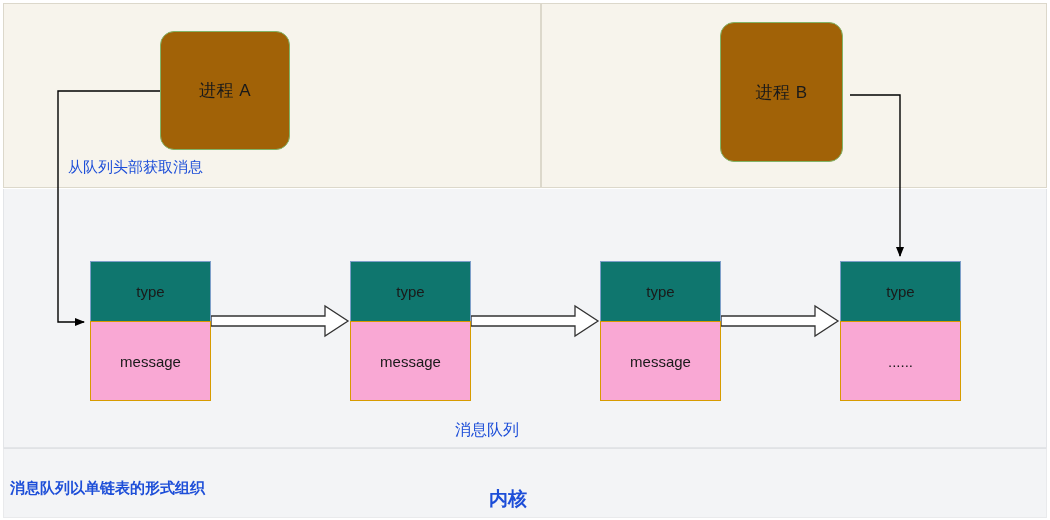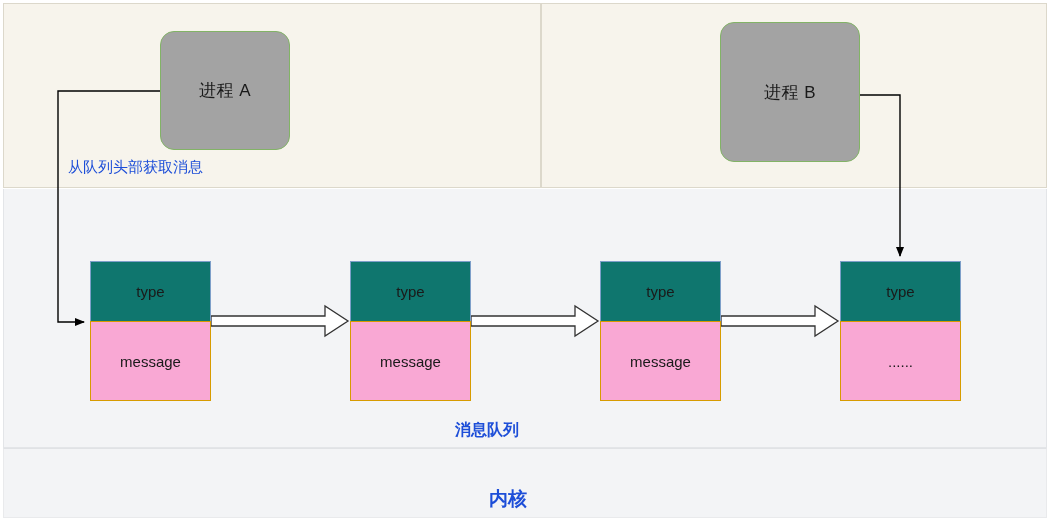--- a/index.html
+++ b/index.html
@@ -26,26 +26,26 @@
     background:#f3f4f6;border:1px solid #e3e5e8;border-top:none;
   }
   .panel-bottom{
     left:3px;top:448px;width:1044px;height:70px;
     background:#f3f4f6;border:1px solid #e9eaec;border-top:1px solid #e0e2e5;
   }
 
   
   .process{
     position:absolute;box-sizing:border-box;
-    background:#a3a3a3;border:1px solid #82b366;border-radius:14px;
+    background:#a16207;border:1px solid #82b366;border-radius:14px;
     display:flex;align-items:center;justify-content:center;
     font-size:17px;color:#1a1a1a;letter-spacing:.5px;
   }
   .process-a{left:160px;top:31px;width:130px;height:119px;}
-  .process-b{left:720px;top:22px;width:140px;height:140px;}
+  .process-b{left:720px;top:22px;width:123px;height:140px;}
 
   
   .node{position:absolute;box-sizing:border-box;}
   .node .type{
     box-sizing:border-box;width:100%;height:60px;
     background:#0f766e;border:1px solid #7d9fc9;border-bottom:none;
     display:flex;align-items:center;justify-content:center;
     font-size:15px;color:#1a1a1a;
   }
   .node .message{
@@ -60,21 +60,21 @@
   .node-4{left:840px;top:261px;width:121px;}
 
   
   .overlay{position:absolute;left:0;top:0;width:1050px;height:520px;
            pointer-events:none;overflow:visible;}
 
   
   .lbl{position:absolute;color:#1d4ed8;white-space:nowrap;}
   .lbl-fetch{left:68px;top:158px;font-size:15px;}
   .lbl-send{left:818px;top:198px;font-size:15px;}
-  .lbl-queue{left:455px;top:420px;font-size:16px;font-weight:bold;}
+  .lbl-queue{left:455px;top:420px;font-size:16px;font-weight:normal;}
   .lbl-kernel{left:489px;top:486px;font-size:19px;font-weight:bold;}
   .lbl-note{left:10px;top:479px;font-size:15px;font-weight:bold;}
 </style>
 </head>
 <body>
 
 <div class="stage">
 
   <div class="panel panel-user-a"></div>
   <div class="panel panel-user-b"></div>
@@ -133,14 +133,15 @@
   </div>
 
   <div class="node node-4">
     <div class="type">type</div>
     <div class="message">......</div>
   </div>
 
   <div class="lbl lbl-fetch">从队列头部获取消息</div>
   <div class="lbl lbl-queue">消息队列</div>
   <div class="lbl lbl-kernel">内核</div>
+  <div class="lbl lbl-note">消息队列以单链表的形式组织</div>
 
 </div>
 
 </body></html>

